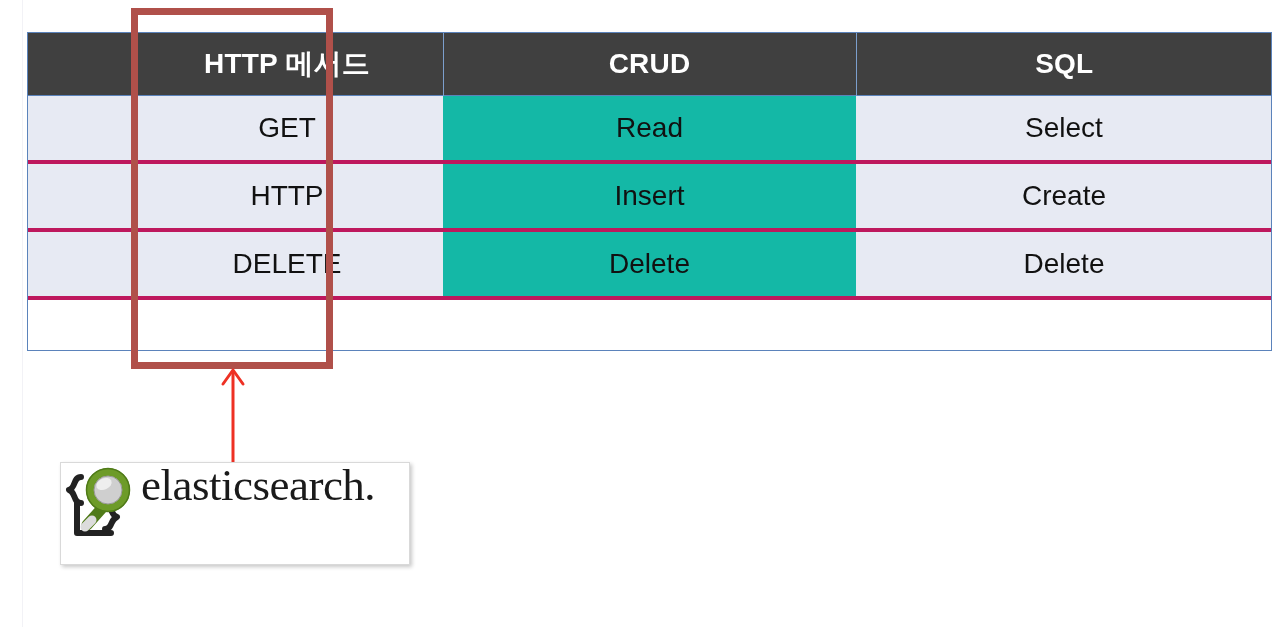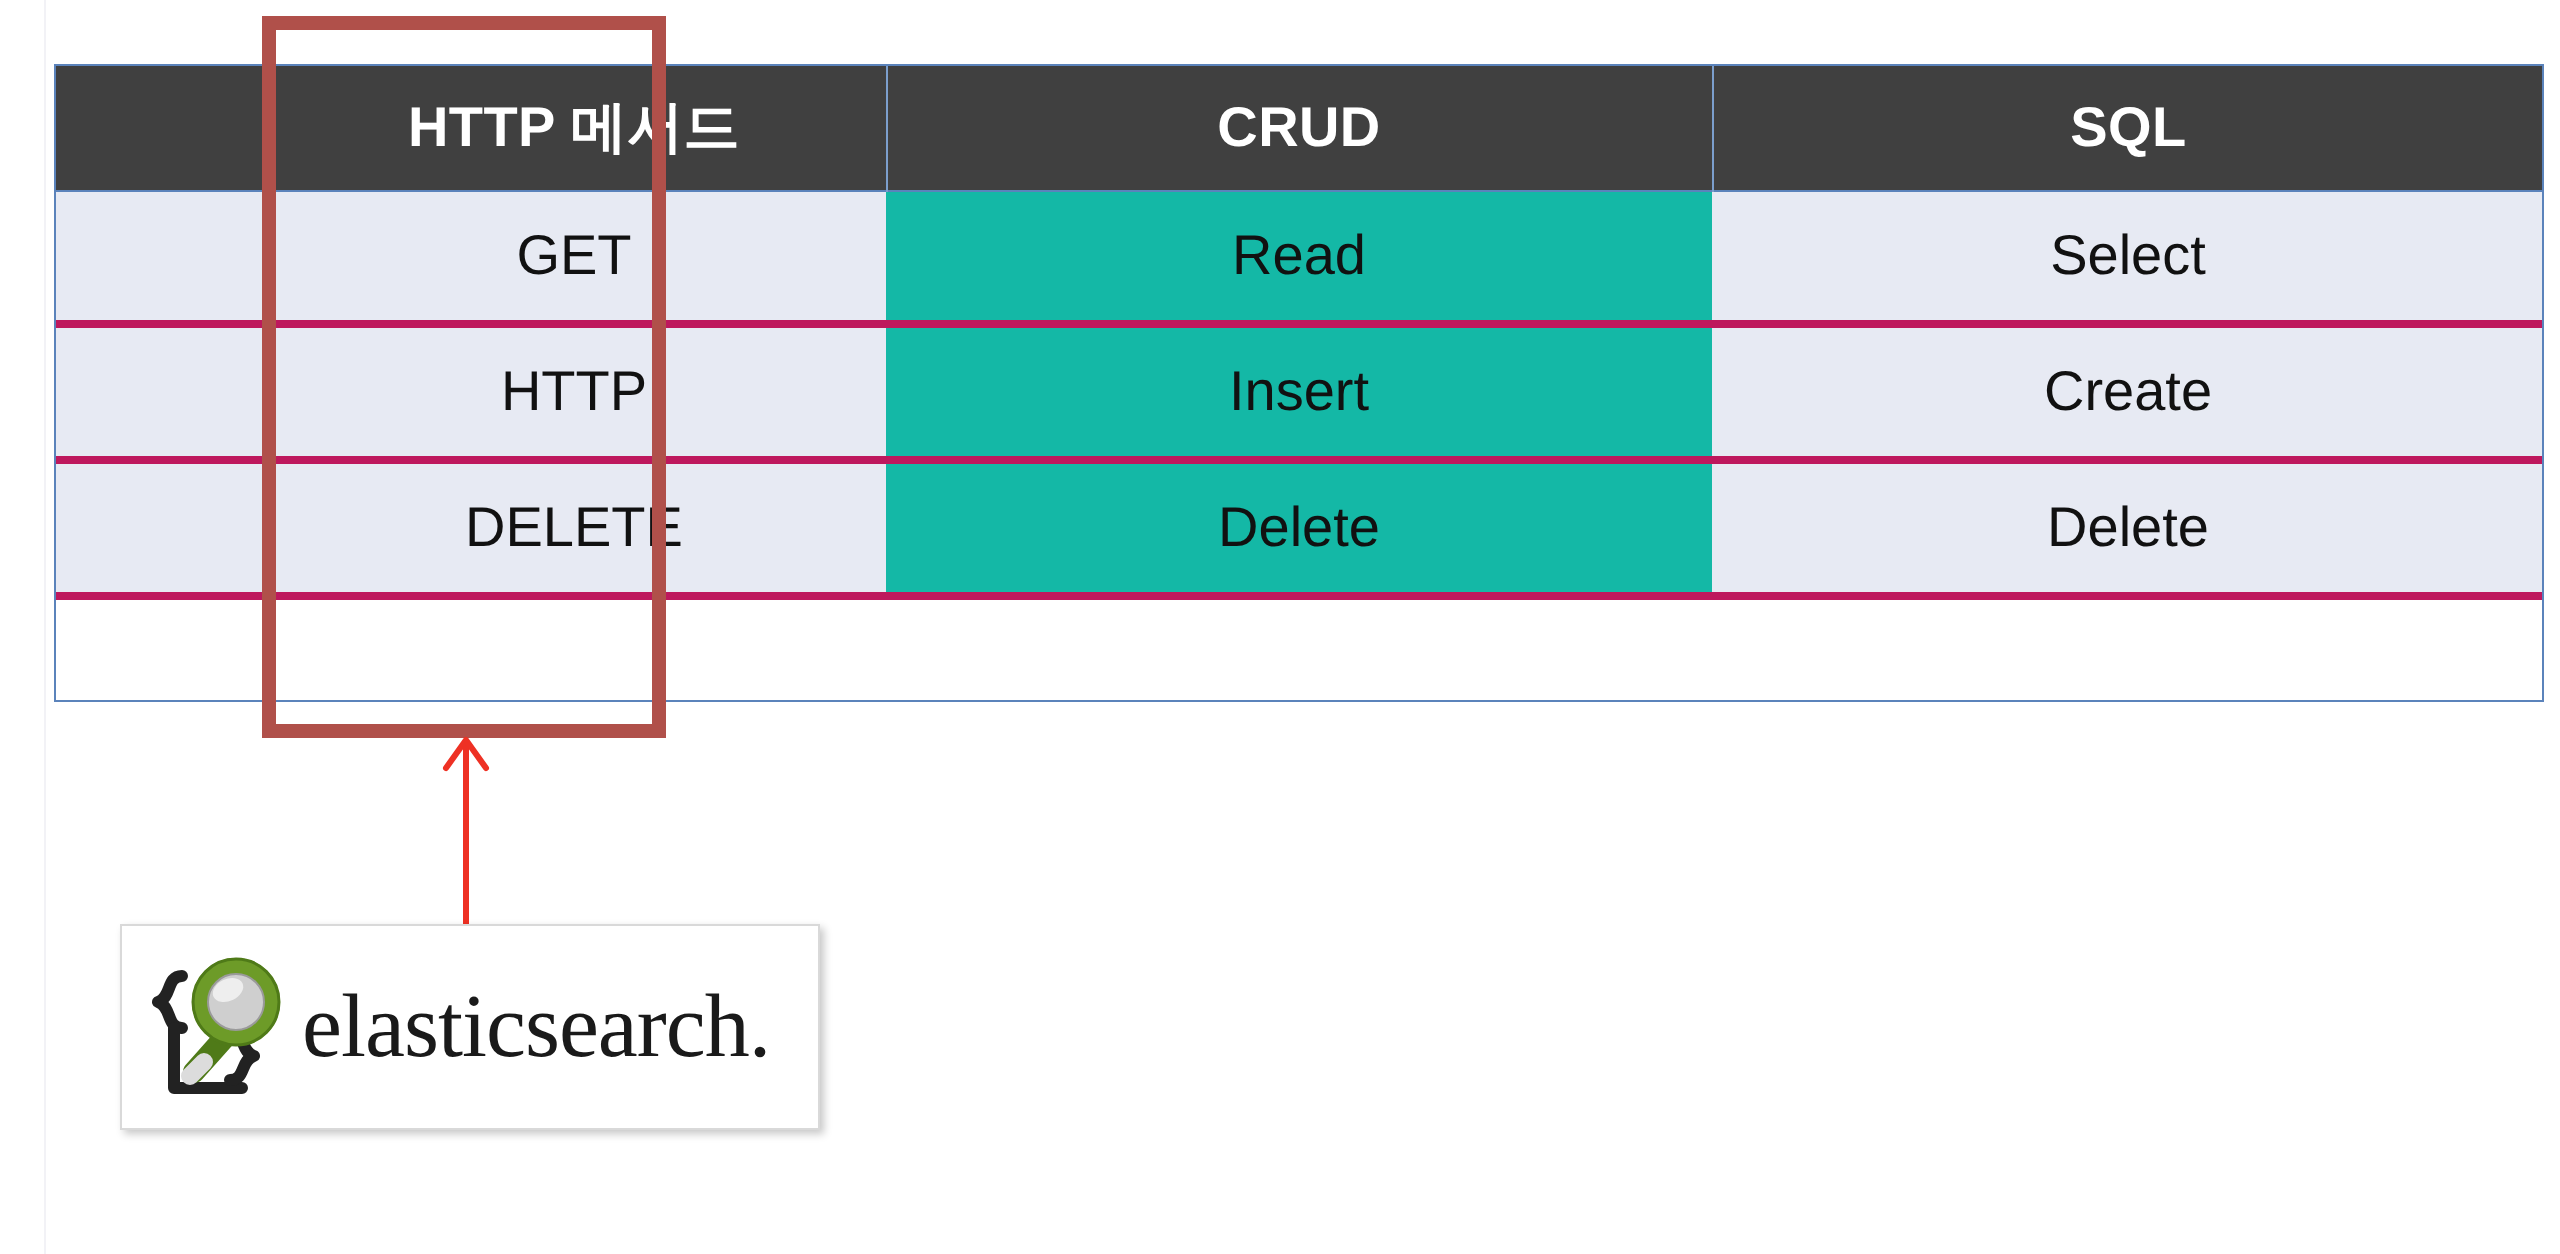--- a/index.html
+++ b/index.html
@@ -112,22 +112,21 @@
     position: absolute;
     left: 60px;
     top: 462px;
     width: 350px;
     height: 103px;
     background: #ffffff;
     border: 1px solid #d9d9d9;
     box-shadow: 2px 2px 4px rgba(0,0,0,0.22);
     box-sizing: border-box;
     display: flex;
-    align-items: center;
-    padding-left: 10px;
+    align-items: flex-start;
   }
   .logo-mark {
     width: 76px;
     height: 80px;
     flex: 0 0 auto;
   }
   .logo-text {
     font-family: "Liberation Serif", serif;
     font-size: 45px;
     color: #1a1a1a;

